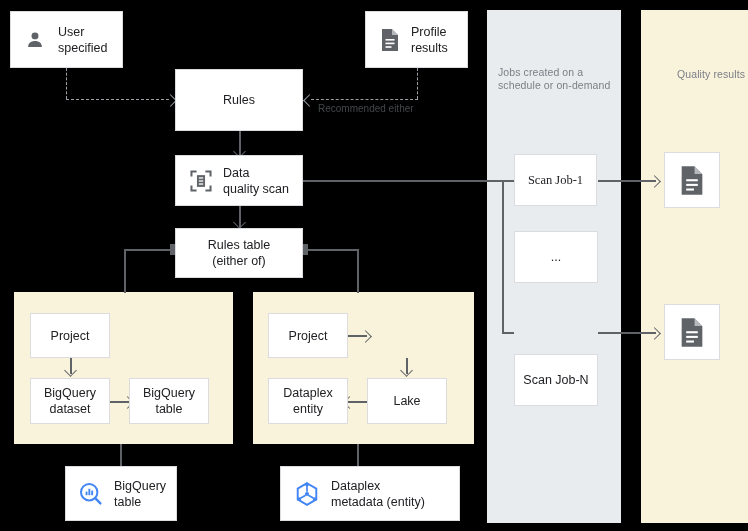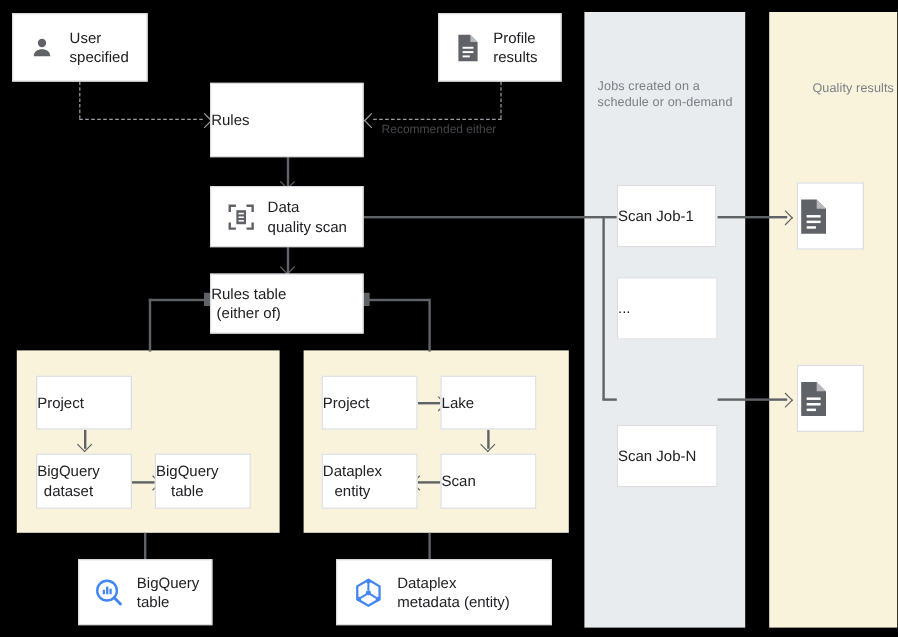--- a/index.html
+++ b/index.html
@@ -34,20 +34,21 @@
   }
 
   
   .node {
     position: absolute;
     background: #FFFFFF;
     border: 1px solid #DADCE0;
     box-sizing: border-box;
     display: flex;
     align-items: center;
+    justify-content: center;
     color: #202124;
     font-size: 12.5px;
     line-height: 16px;
     text-align: center;
   }
   .node.with-icon {
     justify-content: flex-start;
     text-align: left;
   }
   .node .label { white-space: pre-line; }
@@ -226,21 +227,21 @@
     </span>
     <span class="label">Data
 quality scan</span>
   </div>
 
   <div class="node" style="left:175px; top:228px; width:128px; height:50px;">
     <span class="label">Rules table
 (either of)</span>
   </div>
 
-  <div class="node" style="left:514px; top:154px; width:83px; height:52px;">
+  <div class="node" style="left:514px; top:154px; width:83px; height:52px;font-family:Liberation Serif, serif;">
     <span class="label">Scan Job-1</span>
   </div>
   <div class="node" style="left:514px; top:231px; width:84px; height:52px;">
     <span class="label">...</span>
   </div>
   <div class="node" style="left:514px; top:306px; width:84px; height:52px;margin-top:48px;">
     <span class="label">Scan Job-N</span>
   </div>
 
   <div class="node" style="left:664px; top:152px; width:56px; height:56px;">
@@ -274,29 +275,26 @@
 dataset</span>
   </div>
   <div class="node" style="left:129px; top:378px; width:80px; height:46px;">
     <span class="label">BigQuery
 table</span>
   </div>
 
   <div class="node" style="left:268px; top:313px; width:80px; height:45px;">
     <span class="label">Project</span>
   </div>
-  <div class="node" style="left:367px; top:313px; width:80px; height:45px;">
-    <span class="label">Lake</span>
-  </div>
   <div class="node" style="left:268px; top:378px; width:80px; height:46px;">
     <span class="label">Dataplex
 entity</span>
   </div>
   <div class="node" style="left:367px; top:378px; width:80px; height:46px;">
-    <span class="label">Scan</span>
+    <span class="label">Lake</span>
   </div>
 
   <div class="node with-icon" style="left:65px; top:466px; width:112px; height:55px; padding-left:13px; gap:11px;">
     <span class="icon-slot">
       <svg class="i-bq" viewBox="0 0 24 24" aria-hidden="true">
         <circle cx="10.2" cy="10.2" r="8.2" fill="none" stroke="#4285F4" stroke-width="2"></circle>
         <rect x="6.6" y="9.6" width="1.9" height="3.6" fill="#4285F4"></rect>
         <rect x="9.4" y="6.8" width="1.9" height="6.4" fill="#4285F4"></rect>
         <rect x="12.2" y="8.6" width="1.9" height="4.6" fill="#4285F4"></rect>
         <path d="M16.2 16.2l5.2 5.2" stroke="#4285F4" stroke-width="2.4" stroke-linecap="round"></path>

